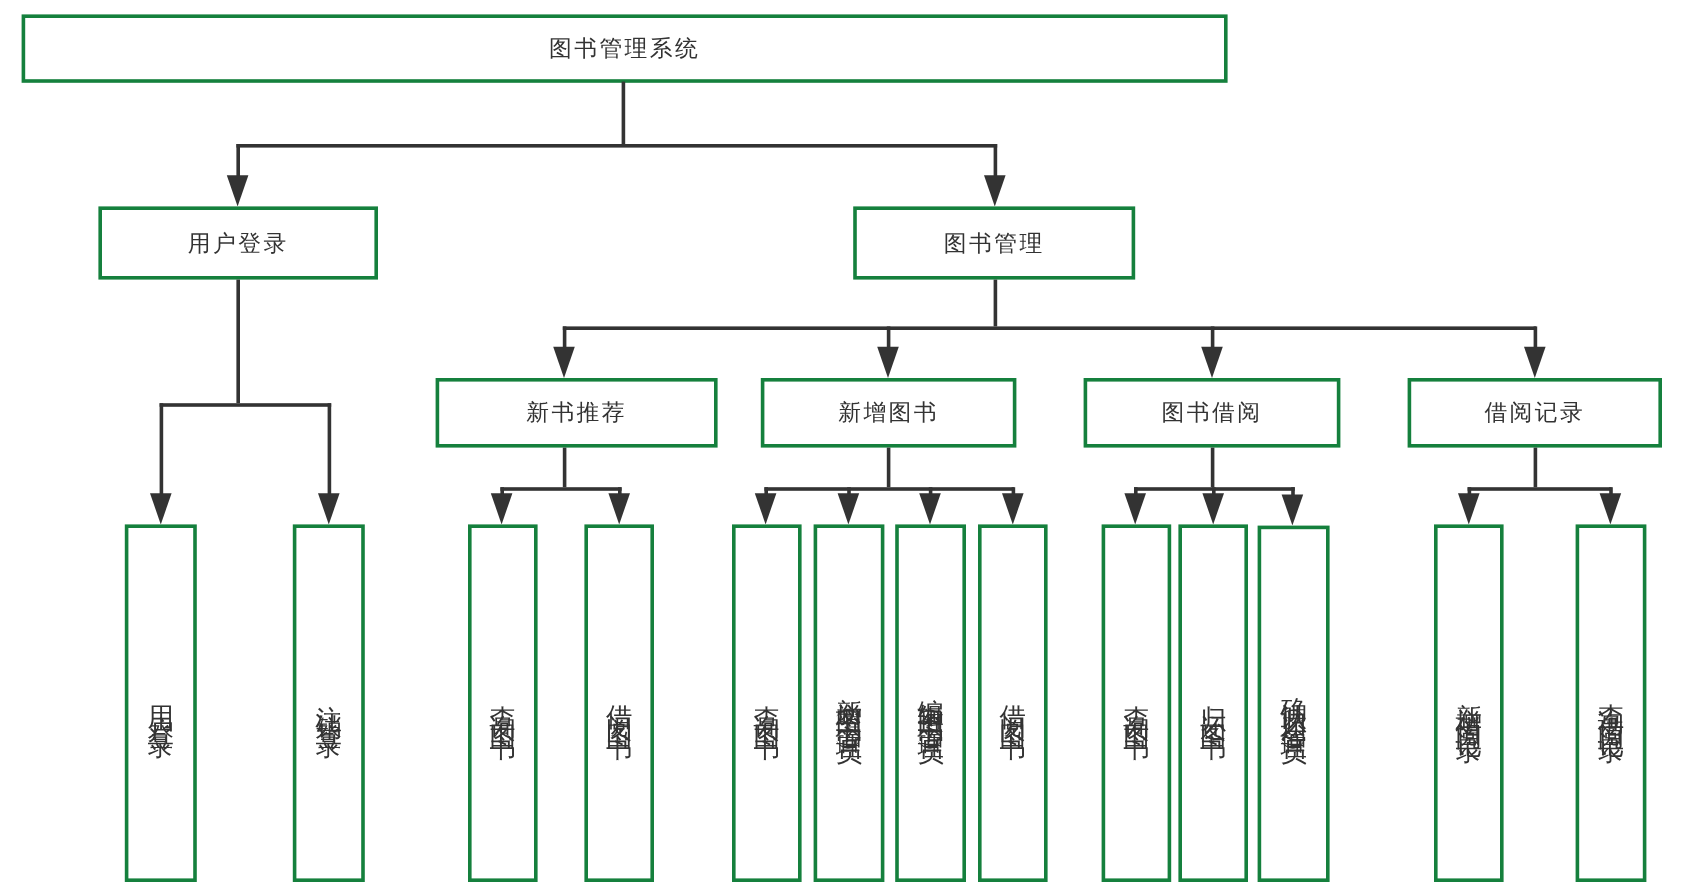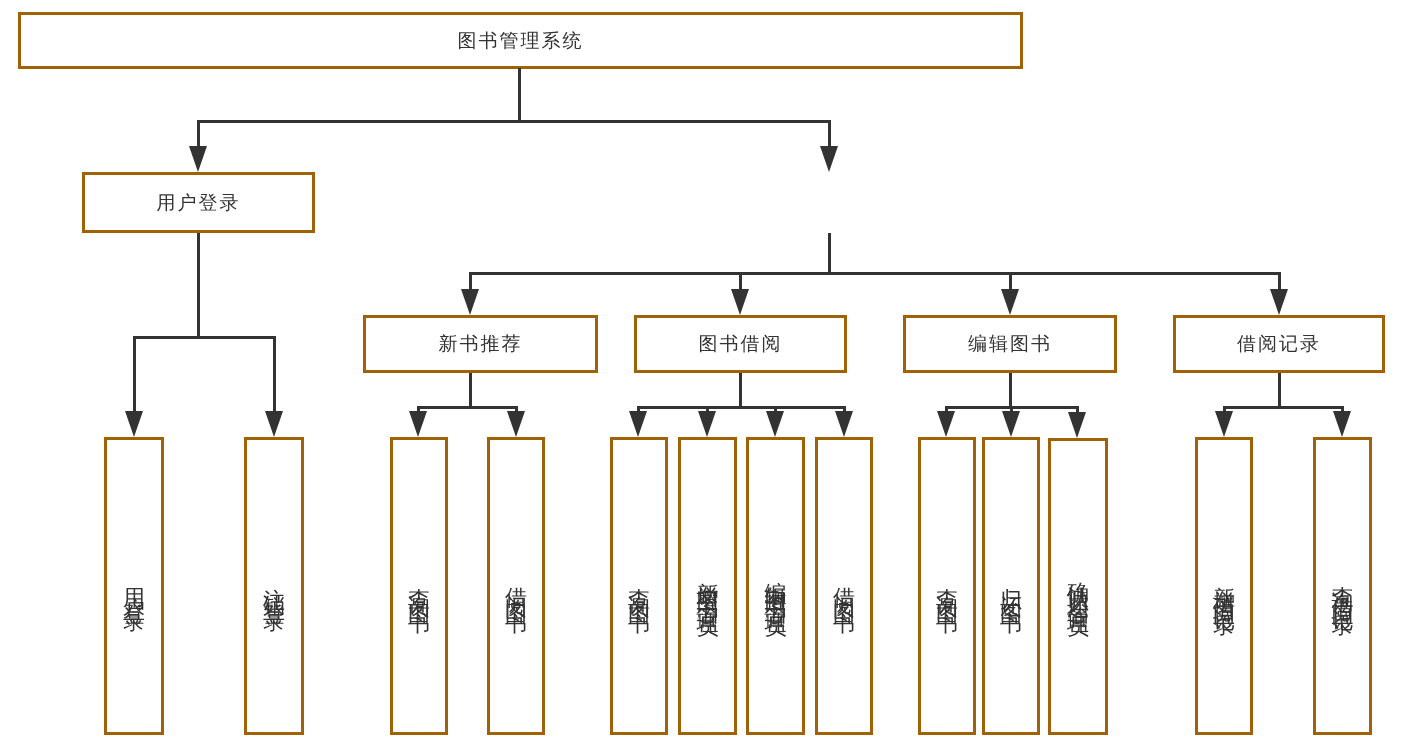--- a/index.html
+++ b/index.html
@@ -7,21 +7,21 @@
     position:relative;
     width:1405px;height:747px;
     background:#ffffff;
     font-family:"Liberation Sans", sans-serif;
     color:#333333;
     overflow:hidden;
   }
   .box{
     position:absolute;
     box-sizing:border-box;
-    border:3px solid #a16207;
+    border:3px solid #15803d;
     background:#ffffff;
     display:flex;
     align-items:center;
     justify-content:center;
   }
   .box.h span{
     font-size:19px;
     letter-spacing:2px;
     white-space:nowrap;
   }
@@ -63,20 +63,23 @@
   <div class="vline" style="left:518px;top:68px;height:52px"></div>
   <div class="hline" style="left:197px;top:120px;width:634px"></div>
   <div class="vline" style="left:197px;top:120px;height:40px"></div>
   <div class="arrow" style="left:189px;top:146px"></div>
   <div class="vline" style="left:828px;top:120px;height:40px"></div>
   <div class="arrow" style="left:820px;top:146px"></div>
 
   <div class="box h" style="left:82px;top:172px;width:233px;height:61px">
     <span>用户登录</span>
   </div>
+  <div class="box h" style="left:711px;top:172px;width:235px;height:61px">
+    <span>图书管理</span>
+  </div>
 
   <div class="vline" style="left:197px;top:233px;height:103px"></div>
   <div class="hline" style="left:133px;top:336px;width:143px"></div>
   <div class="vline" style="left:133px;top:336px;height:90px"></div>
   <div class="arrow" style="left:125px;top:411px"></div>
   <div class="vline" style="left:273px;top:336px;height:90px"></div>
   <div class="arrow" style="left:265px;top:411px"></div>
 
   <div class="vline" style="left:828px;top:233px;height:39px"></div>
   <div class="hline" style="left:469px;top:272px;width:811px"></div>
@@ -86,24 +89,24 @@
   <div class="arrow" style="left:731px;top:289px"></div>
   <div class="vline" style="left:1009px;top:272px;height:30px"></div>
   <div class="arrow" style="left:1001px;top:289px"></div>
   <div class="vline" style="left:1278px;top:272px;height:30px"></div>
   <div class="arrow" style="left:1270px;top:289px"></div>
 
   <div class="box h" style="left:363px;top:315px;width:235px;height:58px">
     <span>新书推荐</span>
   </div>
   <div class="box h" style="left:634px;top:315px;width:213px;height:58px">
-    <span>图书借阅</span>
+    <span>新增图书</span>
   </div>
   <div class="box h" style="left:903px;top:315px;width:214px;height:58px">
-    <span>编辑图书</span>
+    <span>图书借阅</span>
   </div>
   <div class="box h" style="left:1173px;top:315px;width:212px;height:58px">
     <span>借阅记录</span>
   </div>
 
   <div class="vline" style="left:469px;top:373px;height:33px"></div>
   <div class="hline" style="left:417px;top:406px;width:101px"></div>
   <div class="vline" style="left:417px;top:406px;height:20px"></div>
   <div class="arrow" style="left:409px;top:411px"></div>
   <div class="vline" style="left:515px;top:406px;height:20px"></div>

